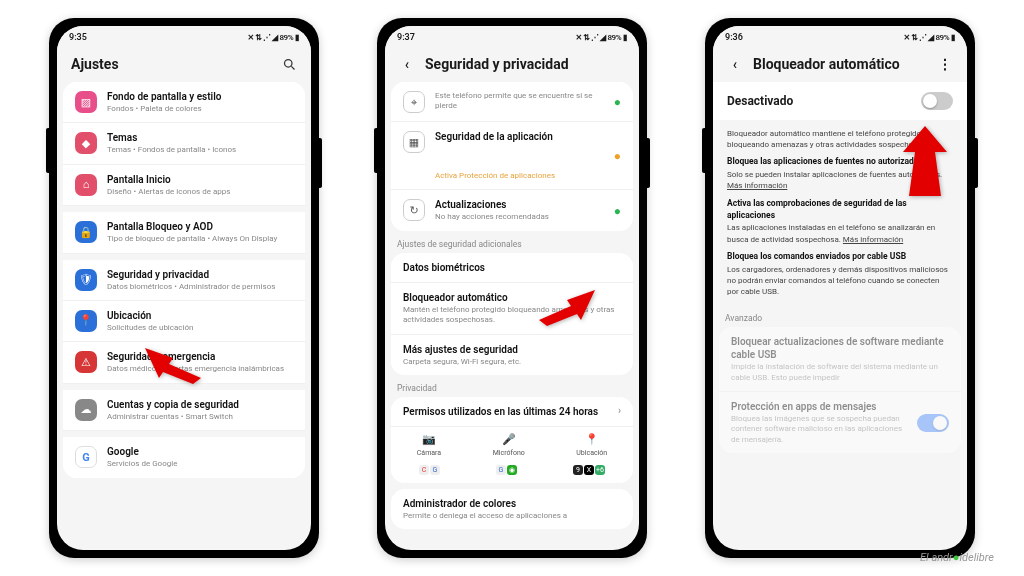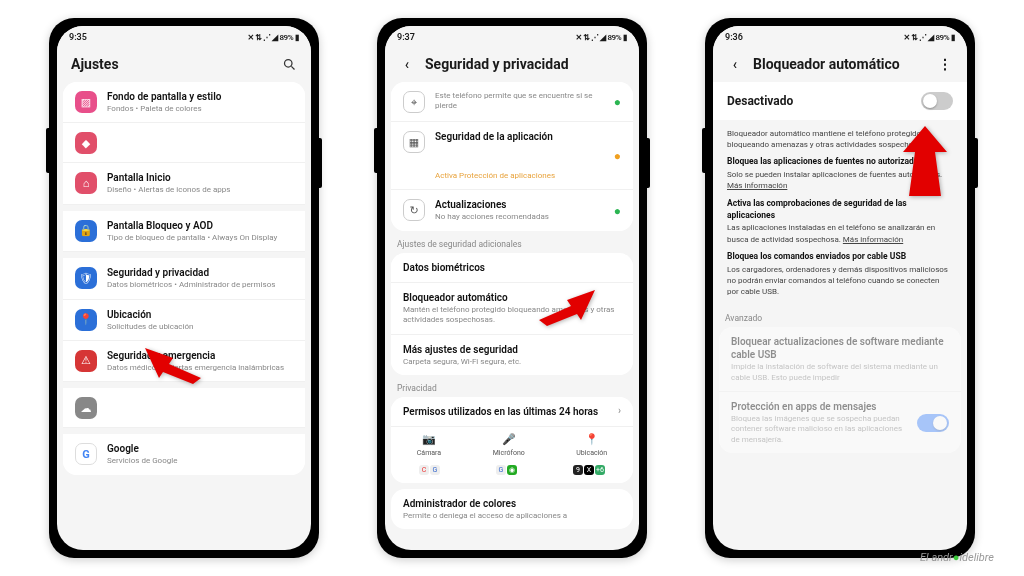--- a/index.html
+++ b/index.html
@@ -170,20 +170,24 @@
     <div class="content" id="p1-list">
         <div class="row">
           <div class="row-icon" style="background:#e84f8a;">▨</div>
           <div class="row-body">
             <div class="row-title">Fondo de pantalla y estilo</div>
             <div class="row-sub">Fondos • Paleta de colores</div>
           </div>
         </div>
         <div class="row">
           <div class="row-icon" style="background:#e14f6a;">◆</div>
+          <div class="row-body">
+            <div class="row-title">Temas</div>
+            <div class="row-sub">Temas • Fondos de pantalla • Iconos</div>
+          </div>
         </div>
         <div class="row">
           <div class="row-icon" style="background:#e14f6a;">⌂</div>
           <div class="row-body">
             <div class="row-title">Pantalla Inicio</div>
             <div class="row-sub">Diseño • Alertas de iconos de apps</div>
           </div>
         </div>
         <div style="height: 6px; background: rgb(245, 245, 245);"></div>
         <div class="row">
@@ -211,20 +215,24 @@
         <div class="row">
           <div class="row-icon" style="background:#d63636;">⚠</div>
           <div class="row-body">
             <div class="row-title">Seguridad y emergencia</div>
             <div class="row-sub">Datos médicos • Alertas emergencia inalámbricas</div>
           </div>
         </div>
         <div style="height: 6px; background: rgb(245, 245, 245);"></div>
         <div class="row">
           <div class="row-icon" style="background:#888;">☁</div>
+          <div class="row-body">
+            <div class="row-title">Cuentas y copia de seguridad</div>
+            <div class="row-sub">Administrar cuentas • Smart Switch</div>
+          </div>
         </div>
         <div style="height: 6px; background: rgb(245, 245, 245);"></div>
         <div class="row">
           <div class="row-icon" style="background:#fff;border:1px solid #ddd;color:#4285f4;font-weight:700;">G</div>
           <div class="row-body">
             <div class="row-title">Google</div>
             <div class="row-sub">Servicios de Google</div>
           </div>
         </div>
       </div>

